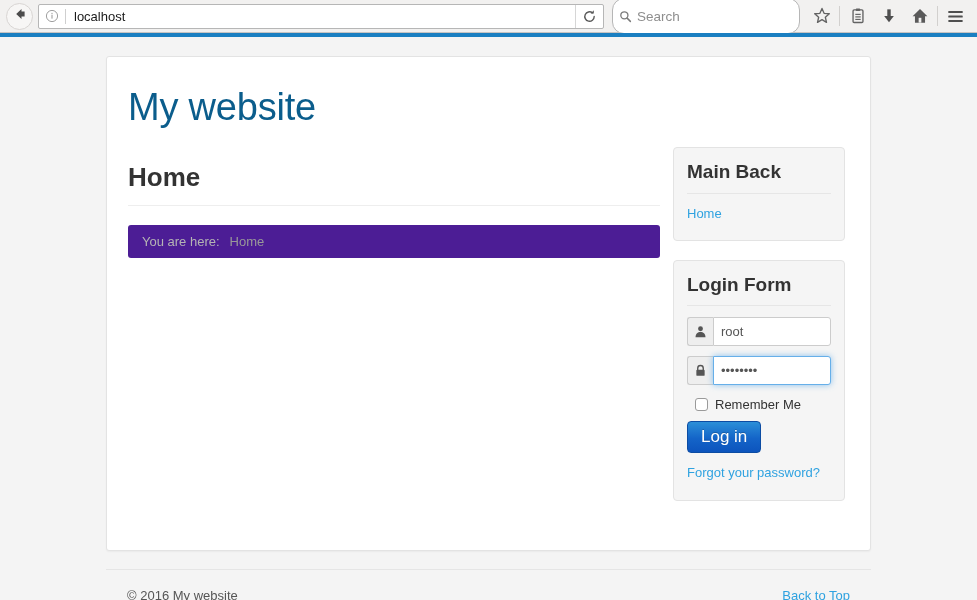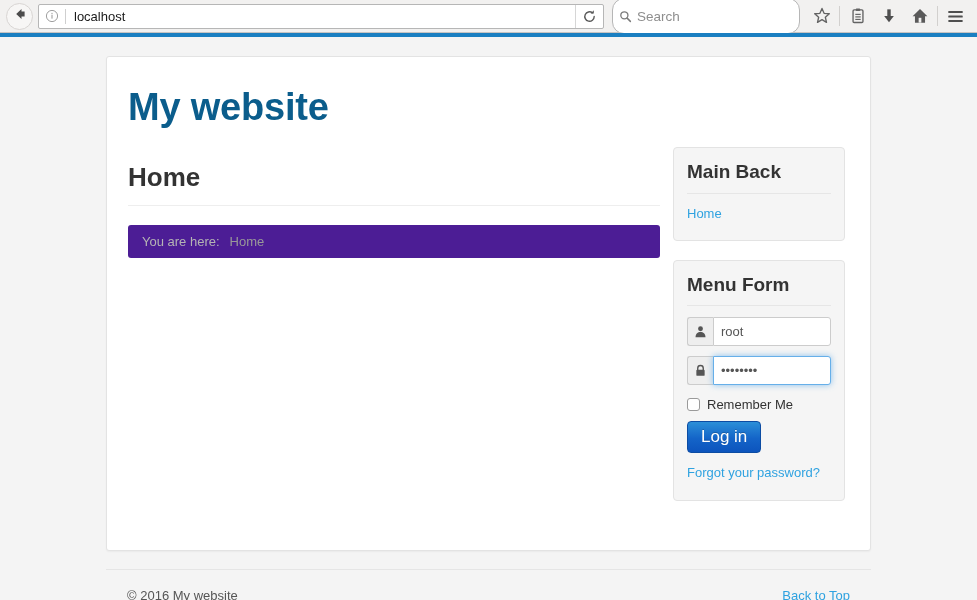--- a/index.html
+++ b/index.html
@@ -108,21 +108,21 @@
   #content-card {
     background: #ffffff;
     border: 1px solid #e3e3e3;
     border-radius: 3px;
     box-shadow: 0 1px 2px rgba(0,0,0,0.045);
     padding: 22px 21px 30px 21px;
     min-height: 470px;
   }
   .site-title {
     font-size: 38px;
-    font-weight: bold;
+    font-weight: normal;
     color: #0b5d8c;
     letter-spacing: -0.2px;
     margin: 8px 0 0 0;
     line-height: 1.1;
   }
   .row { display: flex; align-items: flex-start; }
   .main-col { width: 545px; flex: 0 0 auto; padding-right: 13px; }
   .side-col { width: 172px; flex: 0 0 auto; padding-top: 18px; }
 
   .page-heading {
@@ -196,21 +196,21 @@
     outline: none;
     font-family: "Liberation Sans", sans-serif;
     min-width: 0;
   }
   .form-input.focused {
     border-color: #66afe9;
     box-shadow: 0 0 6px rgba(102,175,233,0.75);
   }
   .checkbox-row {
     display: flex; align-items: center;
-    margin: 12px 0 9px 0;
+    margin: 12px 0 9px 8px;
   }
   .cb {
     width: 13px; height: 13px;
     border: 1px solid #9a9a9a;
     border-radius: 3px;
     background: #ffffff;
     margin-right: 7px;
     flex: 0 0 auto;
     cursor: pointer;
   }
@@ -353,21 +353,21 @@
           <div class="module">
             <h3 class="module-title">Main Back</h3>
             <ul class="menu-list">
               <li>
                 <a href="#" class="menu-link">Home</a>
               </li>
             </ul>
           </div>
 
           <div class="module">
-            <h3 class="module-title">Menu Form</h3>
+            <h3 class="module-title">Login Form</h3>
 
             <div class="login-body">
 
               <div class="input-group">
                 <span class="input-addon">
                   <svg width="13" height="13" viewBox="0 0 16 16">
                     <circle cx="8" cy="4.6" r="3" fill="#555555"></circle>
                     <path d="M1.9 15 C1.9 10.6 4.6 8.6 8 8.6 C11.4 8.6 14.1 10.6 14.1 15 Z" fill="#555555"></path>
                   </svg>
                 </span>

